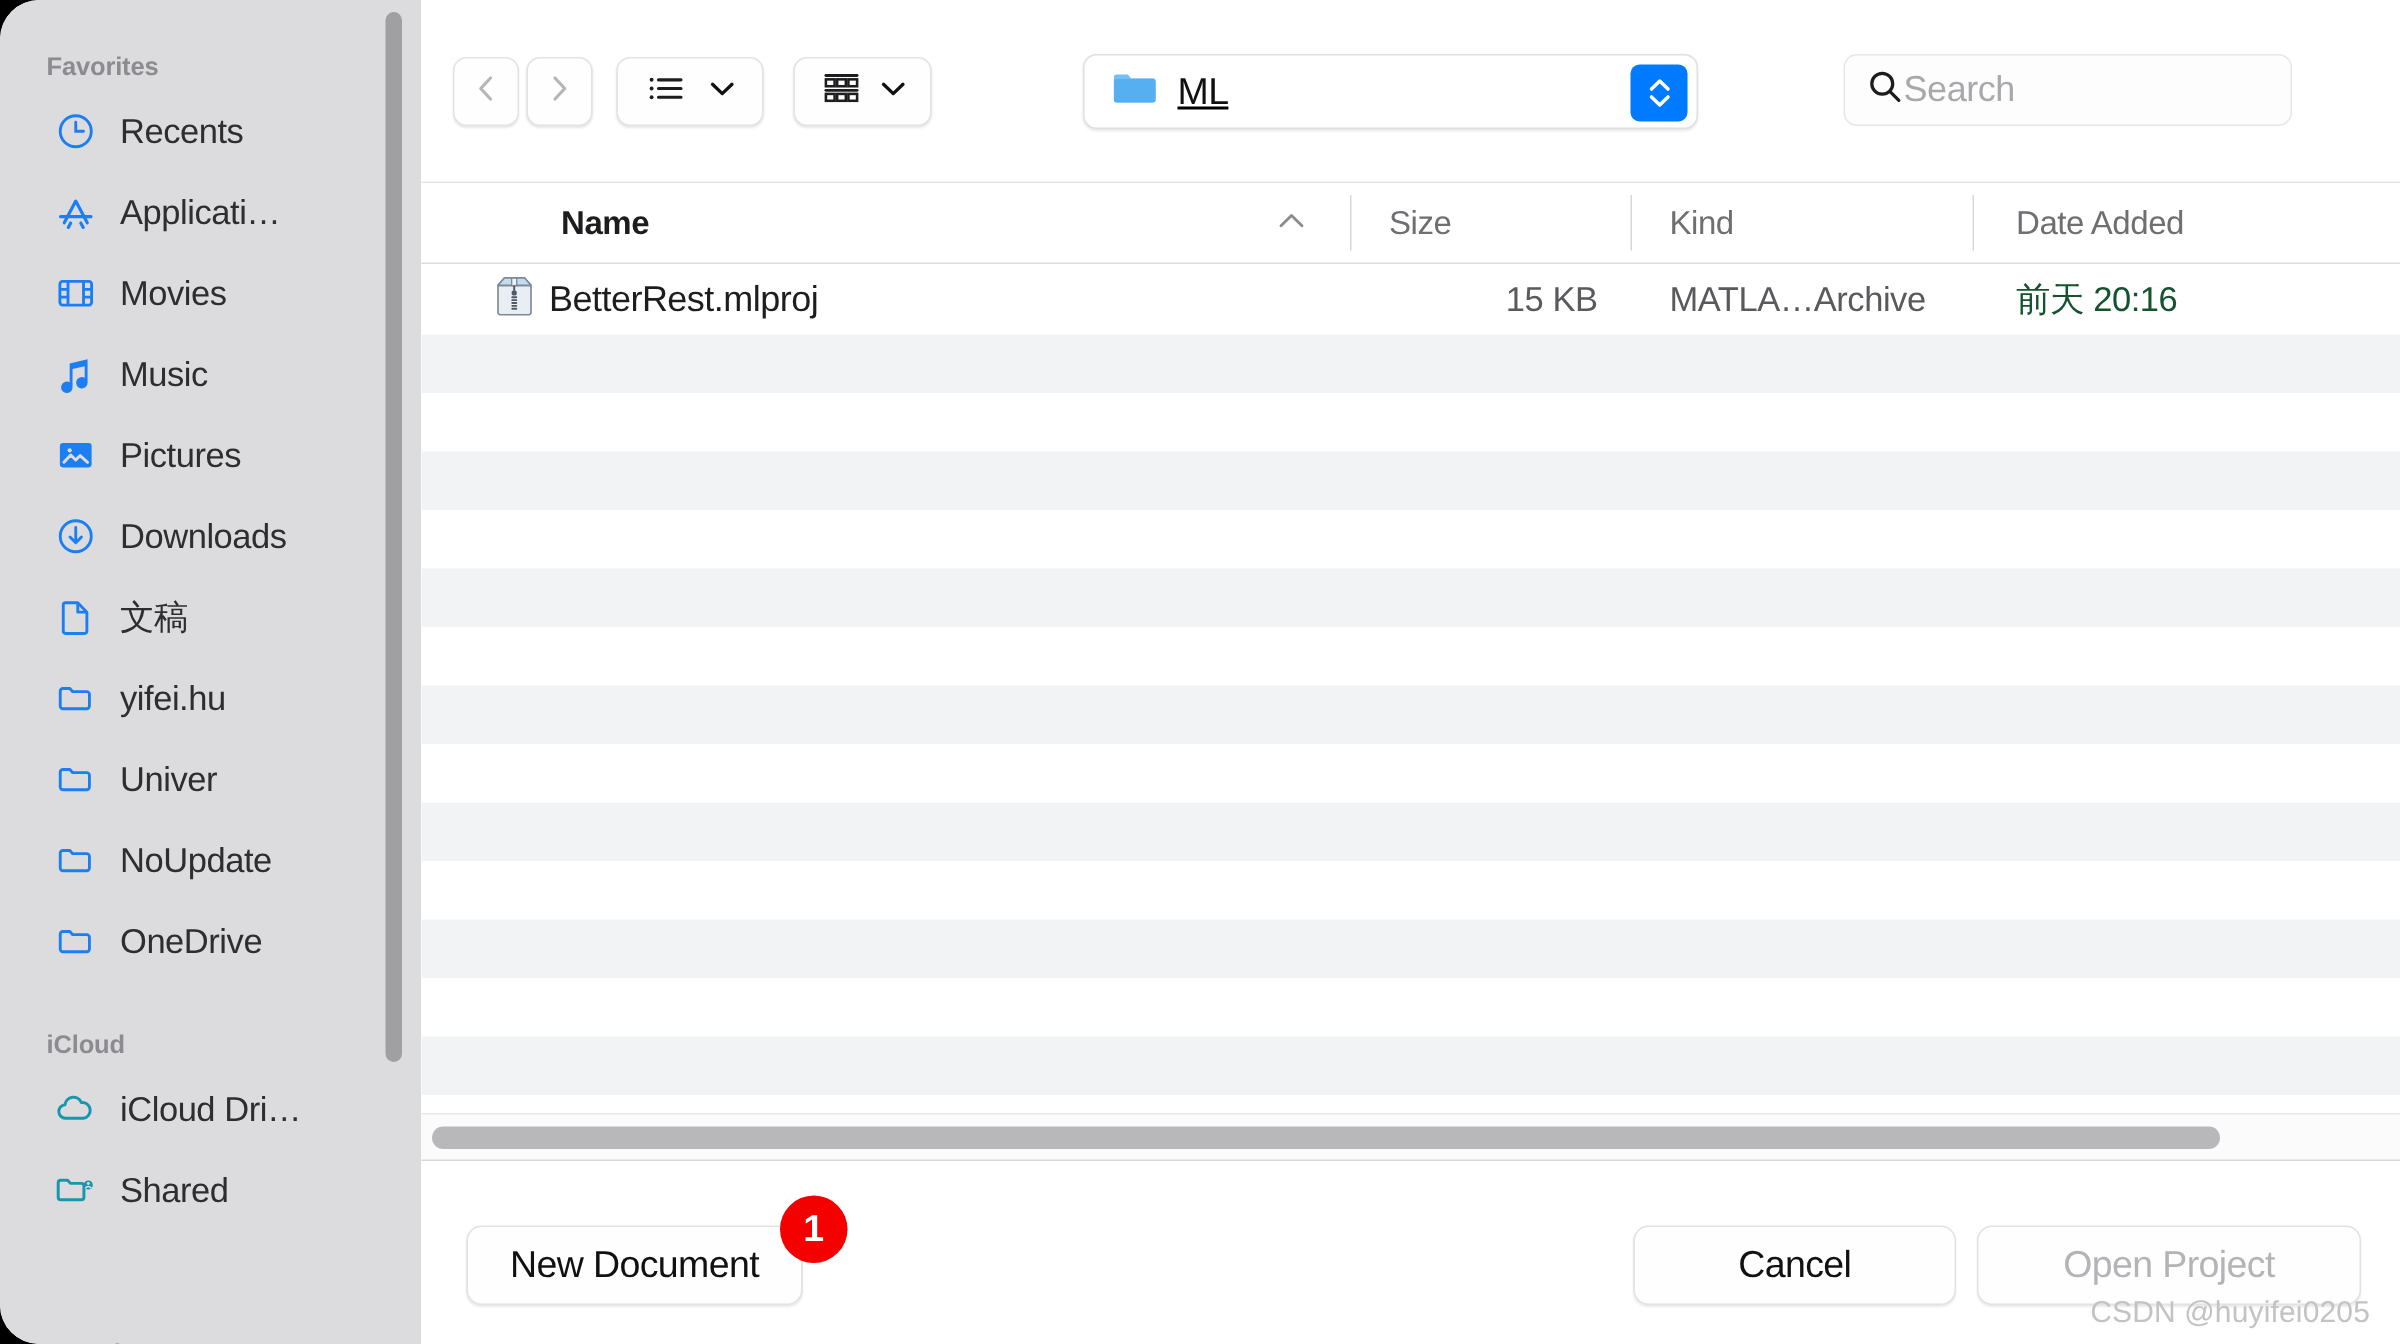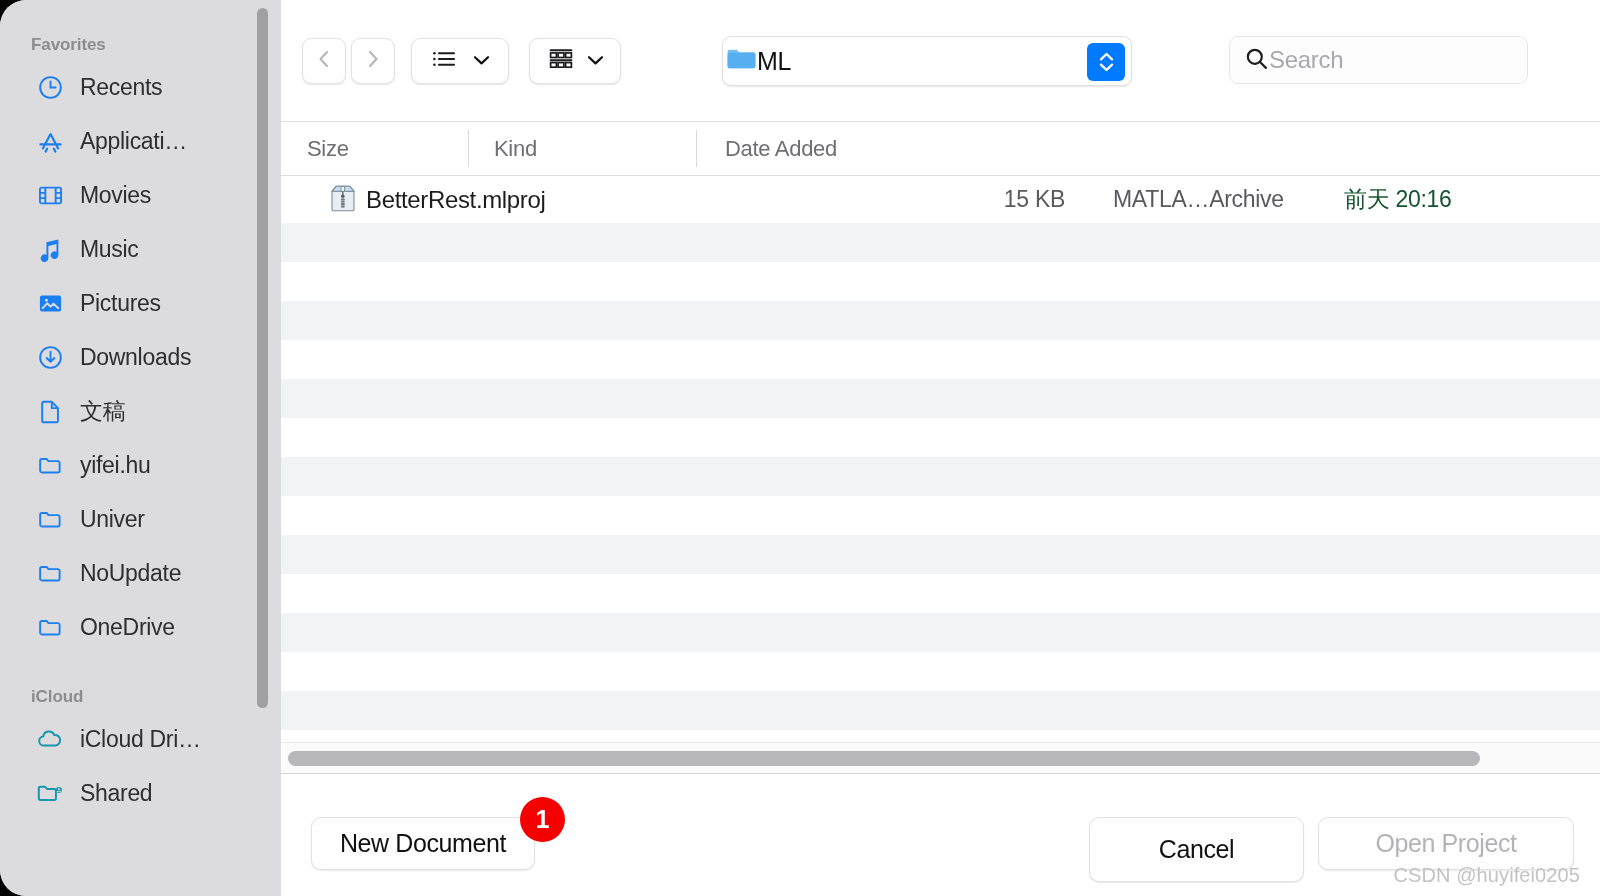--- a/index.html
+++ b/index.html
@@ -77,21 +77,21 @@
   #nav-back, #nav-fwd { width:44px; height:46px; }
   #view-list-btn { position:absolute; left:130px; top:38px; width:98px; height:46px; gap:14px; }
   #view-group-btn { position:absolute; left:248px; top:38px; width:92px; height:46px; gap:12px; }
 
   
   #path-popup {
     position:absolute; left:441px; top:36px;
     width:410px; height:50px;
     background:#fff; border:1px solid #e0e0e0; border-radius:9px;
     box-shadow:0 1px 2px rgba(0,0,0,0.10);
-    display:flex; align-items:center; padding-left:3px; 
+    display:flex; align-items:center; padding-left:18px; gap:13px;text-decoration:underline;
   }
   #path-label { font-size:25px; color:#111; letter-spacing:-0.4px; }
   #path-stepper {
     position:absolute; right:6px; top:6px;
     width:38px; height:38px;
     background:#007aff; border-radius:6px;
     display:flex; flex-direction:column; align-items:center; justify-content:center; gap:3px;
   }
 
   
@@ -158,21 +158,21 @@
   }
   .action-btn {
     position:absolute;
     background:#fefefe; border:1px solid #e2e2e2; border-radius:10px;
     box-shadow:0 1px 1.5px rgba(0,0,0,0.09);
     display:flex; align-items:center; justify-content:center;
     font-size:25px; letter-spacing:-0.4px; color:#111;
     cursor:default;
   }
   #new-document-btn { left:30px; top:43px; width:224px; height:53px; }
-  #cancel-btn { right:296px; top:43px; width:215px; height:65px; }
+  #cancel-btn { right:296px; top:43px; width:215px; height:53px; }
   #open-project-btn { right:26px; top:43px; width:256px; height:53px; color:#b4b4b8; }
   #badge-1 {
     position:absolute; left:239px; top:23px;
     width:45px; height:45px; border-radius:50%;
     background:#f50000; color:#fff;
     display:flex; align-items:center; justify-content:center;
     font-size:25px; font-weight:bold;
   }
   #watermark {
     position:absolute; right:20px; bottom:9px;
@@ -402,20 +402,28 @@
           <svg width="25" height="25" viewBox="0 0 24 24" fill="none" stroke="#1d1d1f" stroke-width="2.1" stroke-linecap="round">
             <circle cx="10.4" cy="10.4" r="6.7"></circle>
               <path d="M15.4 15.4 21 21"></path>
           </svg>
         </span>
         <input id="search-input" type="text" placeholder="Search" style="">
       </div>
     </div>
 
     <div id="col-header">
+      <div id="col-name" class="col">
+        <span class="col-title">Name</span>
+        <span id="sort-arrow">
+          <svg width="20" height="14" viewBox="0 0 20 14" fill="none" stroke="#8c8c90" stroke-width="1.9" stroke-linecap="round" stroke-linejoin="round">
+            <path d="M3 10.5 10 3.6l7 6.9"></path>
+          </svg>
+        </span>
+      </div>
       <div id="col-size" class="col">
         <span class="col-title">Size</span>
       </div>
       <div id="col-kind" class="col">
         <span class="col-title">Kind</span>
       </div>
       <div id="col-date" class="col">
         <span class="col-title">Date Added</span>
       </div>
     </div>

